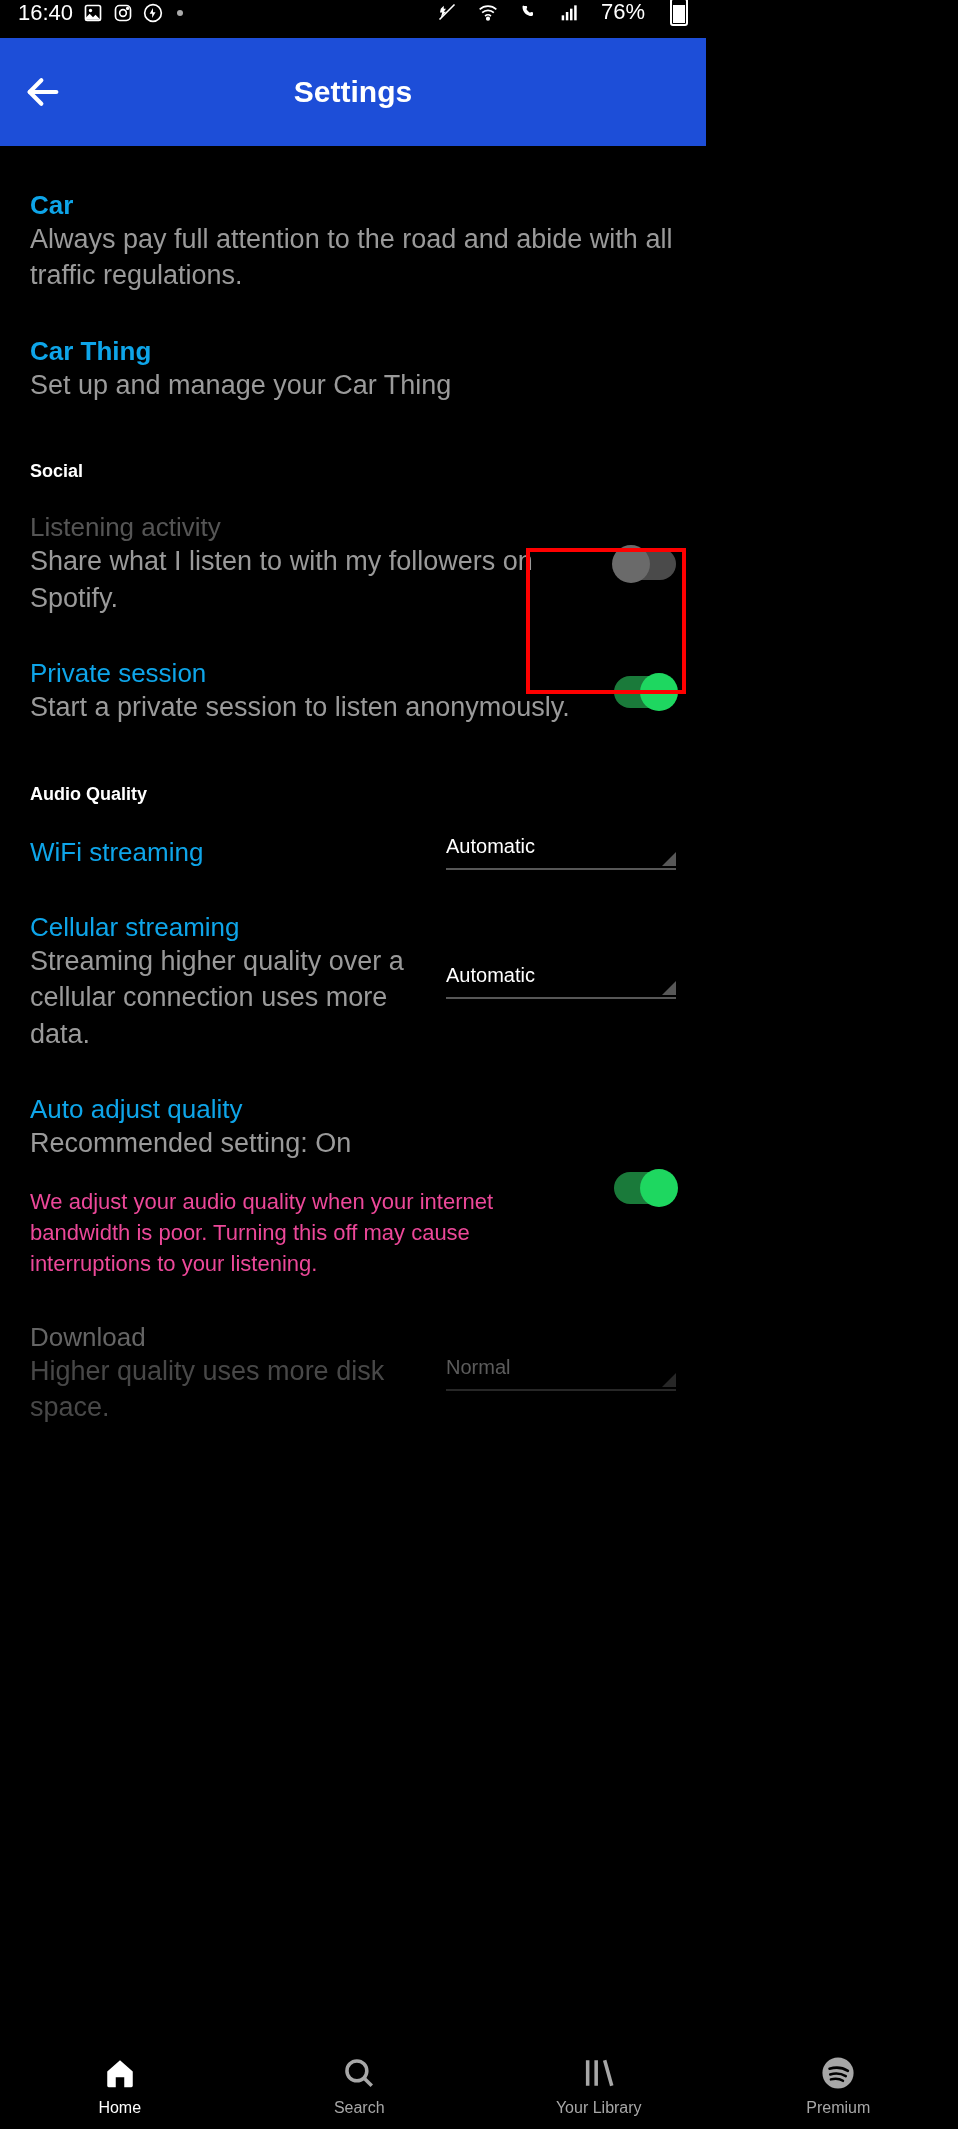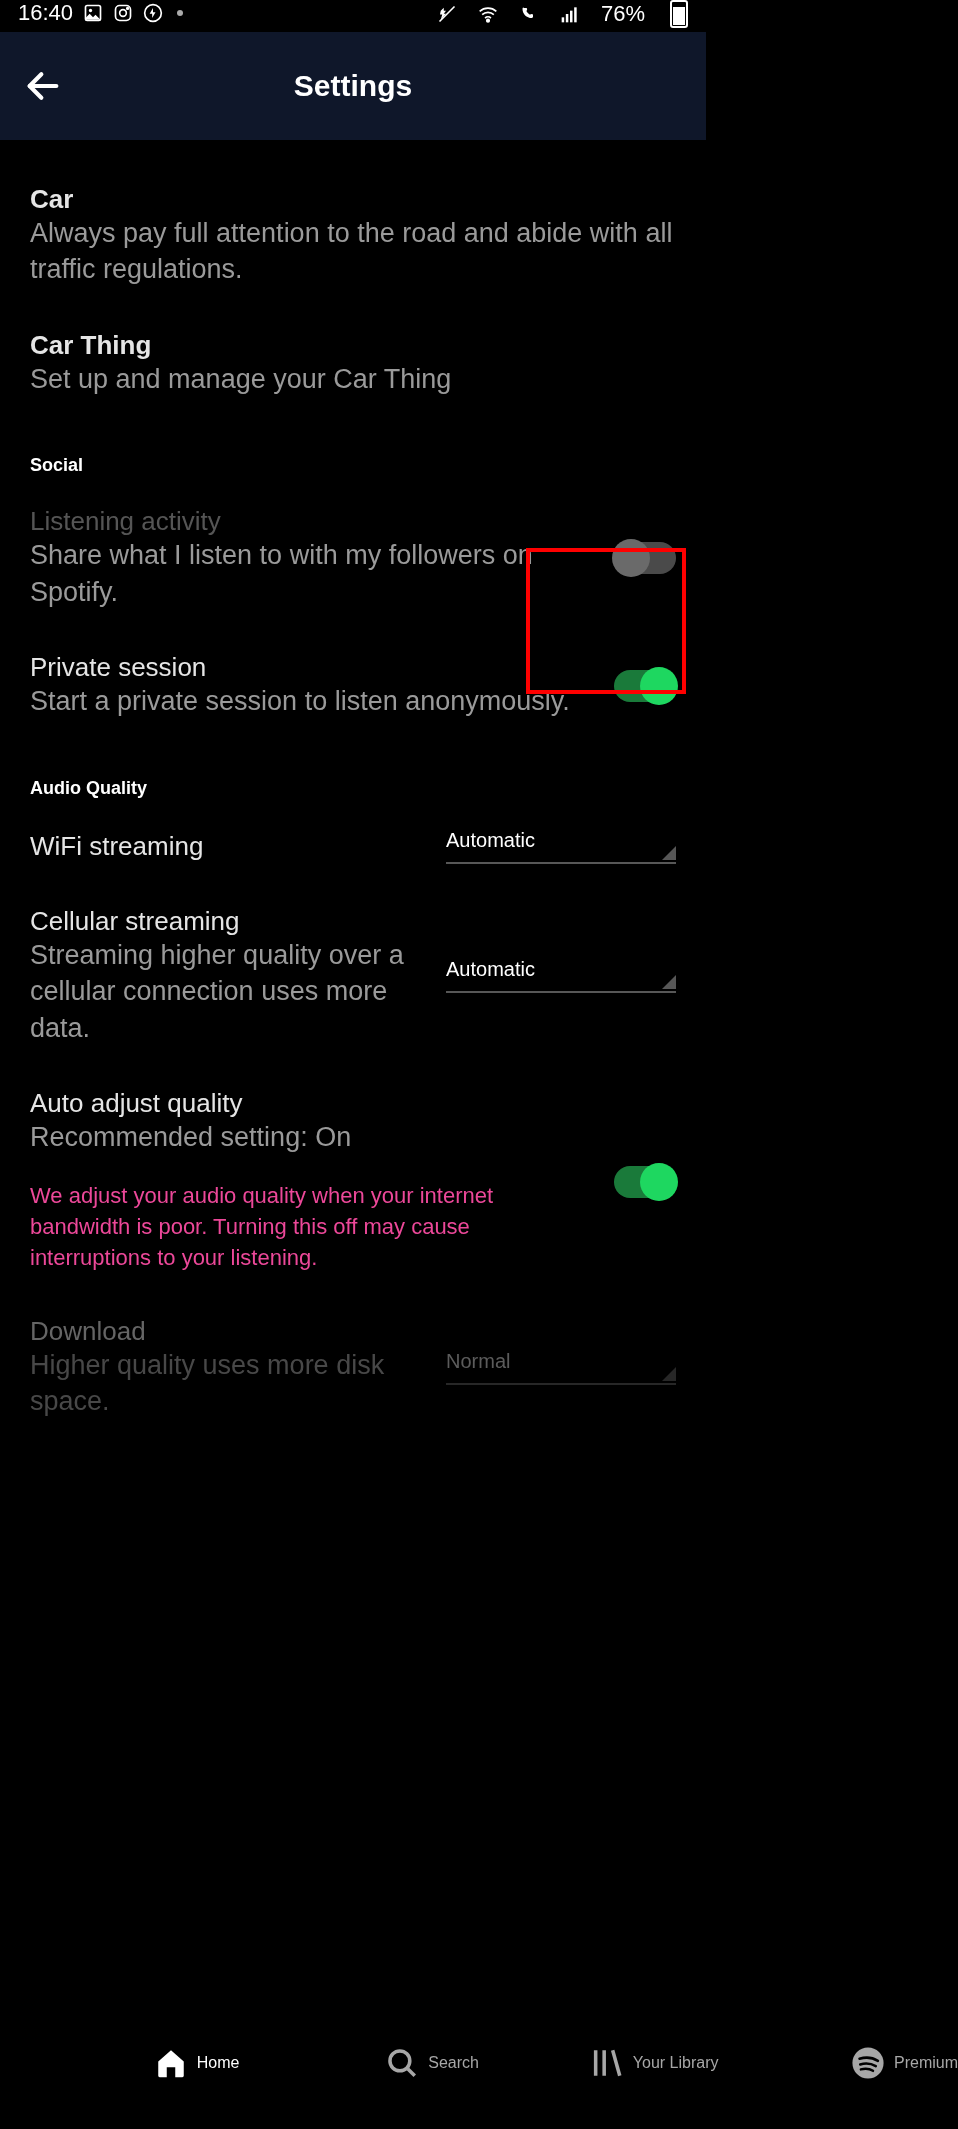--- a/index.html
+++ b/index.html
@@ -1,38 +1,38 @@
 <!DOCTYPE html>
 <html><head>
 <meta charset="utf-8">
 <style>
   * { box-sizing: border-box; margin: 0; padding: 0; }
   html, body { width: 706px; height: 1570px; background: #000; color: #fff; font-family: -apple-system, "Helvetica Neue", Arial, sans-serif; overflow: hidden; }
 
   
-  .status-bar { display:flex; align-items:flex-start; justify-content:space-between; height:32px; padding:0 18px; font-size:22px; font-weight:500; }
+  .status-bar { display:flex; align-items:flex-end; justify-content:space-between; height:38px; padding:12px 18px; font-size:22px; font-weight:500; }
   .status-left { display:flex; align-items:center; gap:10px; }
   .status-right { display:flex; align-items:center; gap:21px; }
   .status-glyph { width:20px; height:20px; display:inline-flex; align-items:center; justify-content:center; font-size:20px; }
   .dot { width:6px; height:6px; border-radius:50%; background:#aaa; margin-left:4px; }
   .battery { width:18px; height:28px; border:2px solid #fff; border-radius:3px; position:relative; margin-left:4px; }
   .battery::before { content:""; position:absolute; top:-5px; left:4px; width:6px; height:3px; background:#fff; border-radius:1px; }
   .battery::after { content:""; position:absolute; bottom:1px; left:1px; right:1px; height:76%; background:#fff; }
 
   
-  .header { display:flex; align-items:center; height:108px; background:#0f172a; padding:0 20px; }
+  .header { display:flex; align-items:center; height:108px; background:#1d4ed8; padding:0 20px; }
   .back { width:46px; height:46px; display:flex; align-items:center; justify-content:center; }
   .header-title { flex:1; text-align:center; font-size:30px; font-weight:700; margin-left:-46px; }
 
   
   .content { padding: 22px 30px 0 30px; }
   .section-header { font-size:18px; font-weight:700; margin-top:38px; margin-bottom:8px; }
   .item { display:flex; align-items:center; padding:22px 0 20px 0; }
   .item-text { flex:1; min-width:0; }
-  .item-title { font-size:26px; font-weight:500; color:#e5e5e5; }
+  .item-title { font-size:26px; font-weight:500; color:#0ea5e9; }
   .item-title.disabled { color:#555; }
   .item-sub { font-size:27px; color:#9a9a9a; line-height:1.35; }
   .item-extra { font-size:22px; color:#ec4899; margin-top:26px; line-height:1.4; }
 
   
   .toggle { width:62px; height:32px; border-radius:16px; background:#535353; position:relative; flex-shrink:0; margin-left:20px; }
   .toggle .knob { position:absolute; top:-3px; width:38px; height:38px; border-radius:50%; background:#777; left:-2px; transition:none; }
   .toggle.on { background:#1a7a3a; }
   .toggle.on .knob { background:#1ed760; left:auto; right:-2px; }
   .toggle.off-disabled { background:#4a4a4a; }
@@ -42,21 +42,21 @@
   .select { flex-shrink:0; width:230px; margin-left:20px; position:relative; }
   .select-value { font-size:20px; font-weight:500; color:#fff; padding-bottom:10px; }
   .select-underline { height:2px; background:#575757; }
   .select-tri { position:absolute; right:0; bottom:4px; width:0; height:0; border-left:14px solid transparent; border-bottom:14px solid #575757; }
 
   
   .highlight-box { position:absolute; border:4px solid #ff0000; pointer-events:none; }
 
   
   .bottom-nav { position:absolute; left:0; right:0; bottom:0; height:120px; display:flex; background:linear-gradient(to bottom, rgba(0,0,0,0.2), #000 40%); }
-  .nav-item { flex:1; display:flex; align-items:center; justify-content:flex-end; padding-bottom:12px; gap:8px; color:#a7a7a7; }
+  .nav-item { flex:1; display:flex; flex-direction:column; align-items:center; justify-content:flex-end; padding-bottom:12px; gap:8px; color:#a7a7a7; }
   .nav-item.active { color:#fff; }
   .nav-label { font-size:16px; }
   .nav-icon { width:36px; height:36px; display:flex; align-items:center; justify-content:center; }
 
   
   .fade-over { position:relative; }
 </style>
 </head>
 <body>
 

